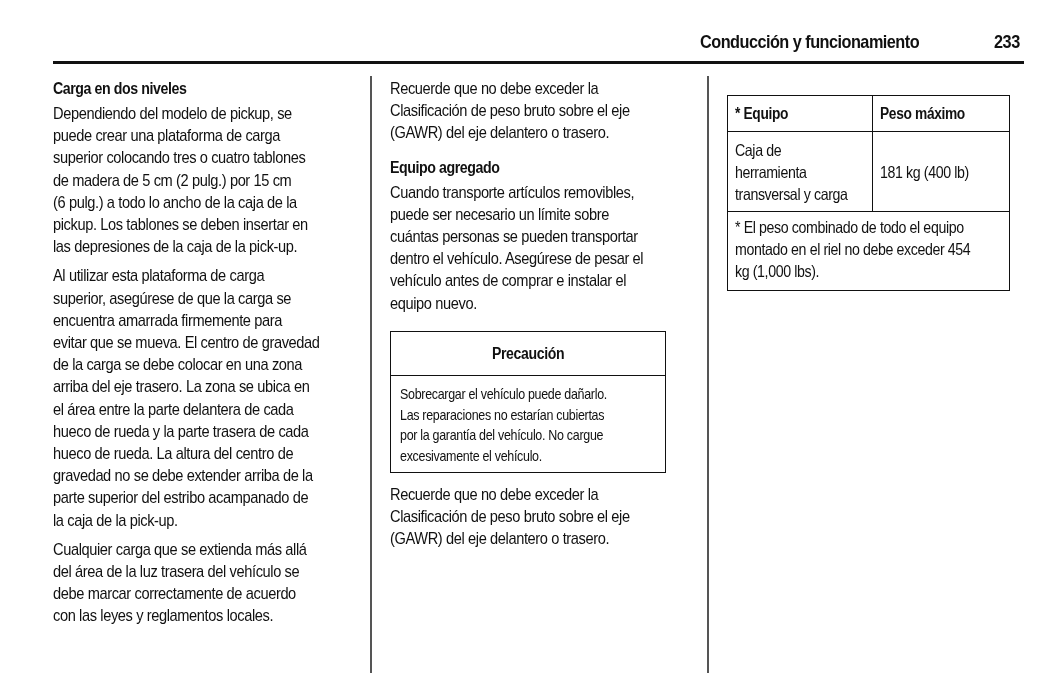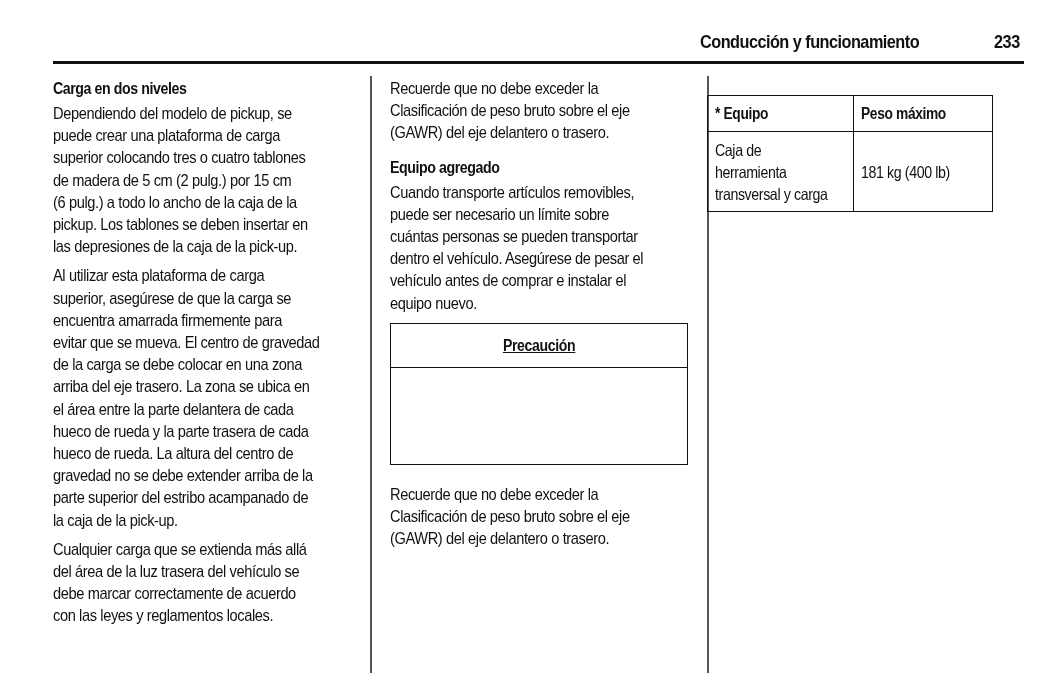--- a/index.html
+++ b/index.html
@@ -41,23 +41,22 @@
     h3.sec {
       font-size: 16.5px; font-weight: bold; letter-spacing: -0.5px;
       line-height: 21px; margin-bottom: 4px; white-space: nowrap;
     }
     p.body {
       font-size: 17px; line-height: 22.2px; letter-spacing: -0.45px;
       margin-bottom: 7px; white-space: nowrap;
     }
     p.body span.line { display: block; }
     .caution {
-      position: absolute; left: 390px; top: 323px; width: 298px; height: 142px;
+      position: absolute; left: 390px; top: 331px; width: 276px; height: 142px;
       border: 1.6px solid #111;
-      text-decoration: underline;
     }
     .caution-head {
       height: 44px; border-bottom: 1.6px solid #111;
       display: flex; align-items: center; justify-content: center;
     }
     .caution-head span {
       font-size: 16px; font-weight: bold; letter-spacing: -0.4px;
       display: inline-block; transform: scaleX(0.88);
     }
     .caution-body {
@@ -65,22 +64,22 @@
     }
     .caution-body .inner {
       font-size: 14.5px; line-height: 20.5px; letter-spacing: -0.35px;
       transform: scaleX(0.86); transform-origin: left top; white-space: nowrap;
     }
     .caution-body .inner span { display: block; }
     .after-caution {
       position: absolute; left: 390px; top: 484px; width: 346px;
     }
     table.equip {
-      position: absolute; left: 707px; top: 95px;
-      border-collapse: collapse; width: 286px;
+      position: absolute; left: 727px; top: 95px;
+      border-collapse: collapse; width: 254px;
     }
     table.equip td, table.equip th {
       border: 1.6px solid #111; text-align: left; vertical-align: middle;
       padding: 0 0 0 7px; font-weight: normal;
     }
     table.equip th .t {
       font-weight: bold; font-size: 16px; letter-spacing: -0.4px;
     }
     table.equip .t {
       display: block; font-size: 16.5px; line-height: 22px; letter-spacing: -0.45px;
@@ -152,20 +151,28 @@
     <span class="line">cuántas personas se pueden transportar</span>
     <span class="line">dentro el vehículo. Asegúrese de pesar el</span>
     <span class="line">vehículo antes de comprar e instalar el</span>
     <span class="line">equipo nuevo.</span>
   </p>
 </div>
 
 <div class="caution">
   <div class="caution-head">
     <span>Precaución</span>
+  </div>
+  <div class="caution-body">
+    <div class="inner">
+      <span>Sobrecargar el vehículo puede dañarlo.</span>
+      <span>Las reparaciones no estarían cubiertas</span>
+      <span>por la garantía del vehículo. No cargue</span>
+      <span>excesivamente el vehículo.</span>
+    </div>
   </div>
 </div>
 
 <div class="after-caution cond">
   <p class="body">
     <span class="line">Recuerde que no debe exceder la</span>
     <span class="line">Clasificación de peso bruto sobre el eje</span>
     <span class="line">(GAWR) del eje delantero o trasero.</span>
   </p>
 </div>
@@ -191,14 +198,23 @@
             <span>herramienta</span>
             <span>transversal y carga</span>
           </span>
     </td>
     <td>
       <span class="t">
             <span>181 kg (400 lb)</span>
           </span>
     </td>
   </tr>
+  <tr class="r-note">
+    <td colspan="2">
+      <span class="t">
+            <span>* El peso combinado de todo el equipo</span>
+            <span>montado en el riel no debe exceder 454</span>
+            <span>kg (1,000 lbs).</span>
+          </span>
+    </td>
+  </tr>
 </tbody>
   </table>
 
 </body></html>

